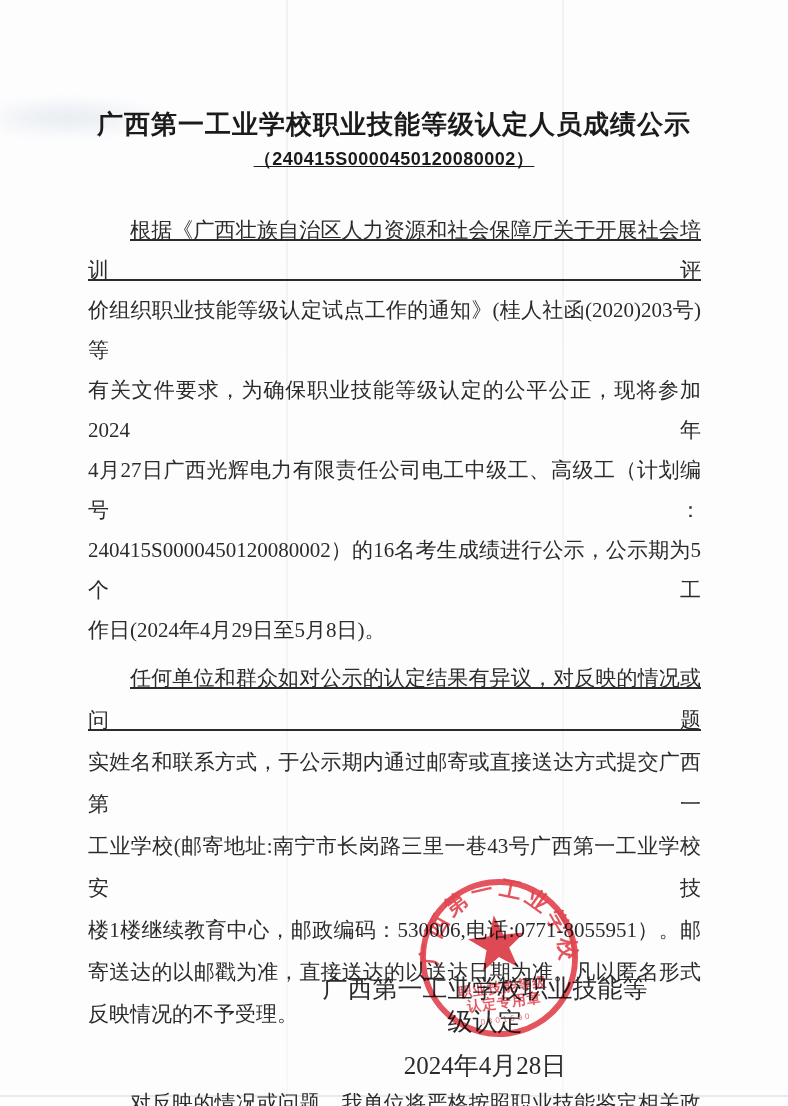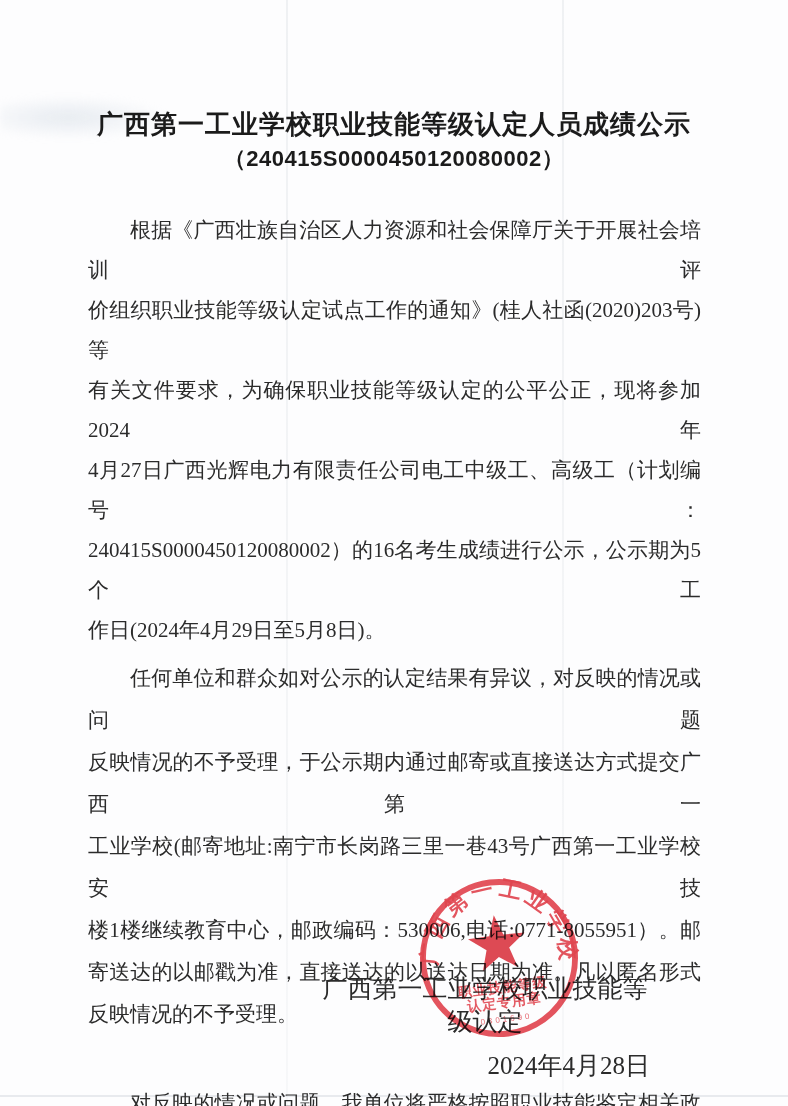--- a/index.html
+++ b/index.html
@@ -54,23 +54,24 @@
     font-family: "Liberation Sans", "DejaVu Sans", sans-serif;
     font-weight: 700;
     color: #1b1b1b;
   }
   .title-line1 {
     font-size: 26px;
     letter-spacing: 1px;
     line-height: 36px;
   }
   .title-line2 {
-    font-size: 22px;
+    font-size: 18px;
     letter-spacing: 0.5px;
     line-height: 34px;
+    text-decoration: underline;
   }
 
   .body-block {
     position: absolute;
     left: 88px;
     top: 210px;
     width: 613px;
     font-size: 21px;
     color: #2b2b2b;
   }
@@ -81,33 +82,33 @@
   .para-3 { margin-top: 13px; }
   .para-3 .line { line-height: 41px; margin-top: 48px; }
 
   .line { white-space: nowrap; }
   .line.full {
     white-space: normal;
     text-align: justify;
     text-align-last: justify;
   }
   .line.indent { padding-left: 42px; }
-  .line.full.indent { padding-left: 0; text-indent: 42px; }
+  .line.full.indent { padding-left: 0; text-indent: 42px; text-decoration: underline; }
 
   .signature-block {
     position: absolute;
     left: 320px;
     top: 972px;
     width: 330px;
     text-align: center;
     font-size: 25px;
     color: #2b2b2b;
     z-index: 2;
   }
-  .signature-date { margin-top: 11px; text-align: right; }
+  .signature-date { margin-top: 11px; }
 
   .seal {
     position: absolute;
     left: 407px;
     top: 866px;
     width: 184px;
     height: 184px;
     mix-blend-mode: multiply;
     opacity: 0.92;
     z-index: 3;
@@ -134,21 +135,21 @@
     <div class="para para-1">
       <div class="line full indent">根据《广西壮族自治区人力资源和社会保障厅关于开展社会培训评</div>
       <div class="line full">价组织职业技能等级认定试点工作的通知》(桂人社函(2020)203号)等</div>
       <div class="line full">有关文件要求，为确保职业技能等级认定的公平公正，现将参加2024年</div>
       <div class="line full">4月27日广西光辉电力有限责任公司电工中级工、高级工（计划编号：</div>
       <div class="line full">240415S0000450120080002）的16名考生成绩进行公示，公示期为5个工</div>
       <div class="line">作日(2024年4月29日至5月8日)。</div>
     </div>
     <div class="para para-2">
       <div class="line full indent">任何单位和群众如对公示的认定结果有异议，对反映的情况或问题</div>
-      <div class="line full">反映情况的不予受理，于公示期内通过邮寄或直接送达方式提交广西第一</div>
+      <div class="line full">实姓名和联系方式，于公示期内通过邮寄或直接送达方式提交广西第一</div>
       <div class="line full">工业学校(邮寄地址:南宁市长岗路三里一巷43号广西第一工业学校安技</div>
       <div class="line full">楼1楼继续教育中心，邮政编码：530006,电话:0771-8055951）。邮</div>
       <div class="line full">寄送达的以邮戳为准，直接送达的以送达日期为准。凡以匿名形式</div>
       <div class="line">反映情况的不予受理。</div>
     </div>
     <div class="para para-3">
       <div class="line full indent">对反映的情况或问题，我单位将严格按照职业技能鉴定相关政</div>
       <div class="line full">策规定予以核查。公示无异议的人员，将按照规定程序办理相应职</div>
 
     </div>

